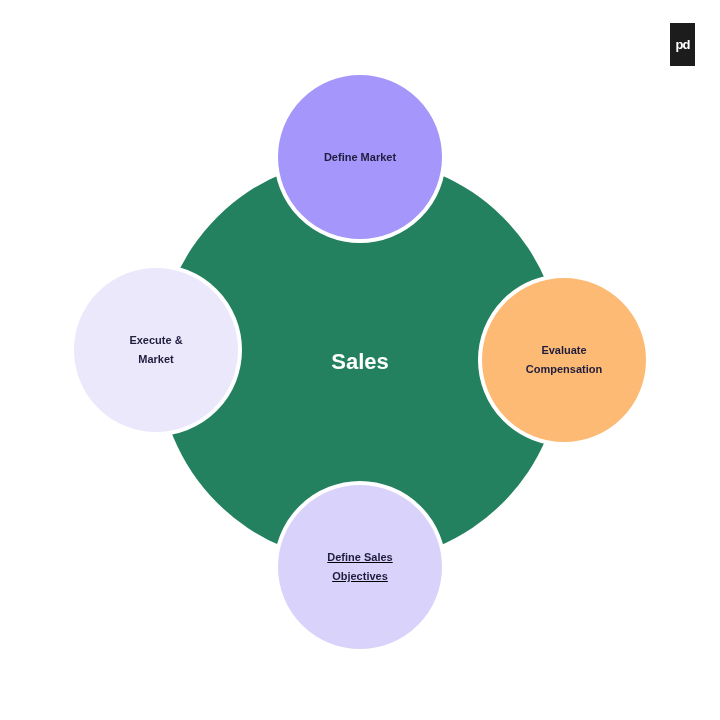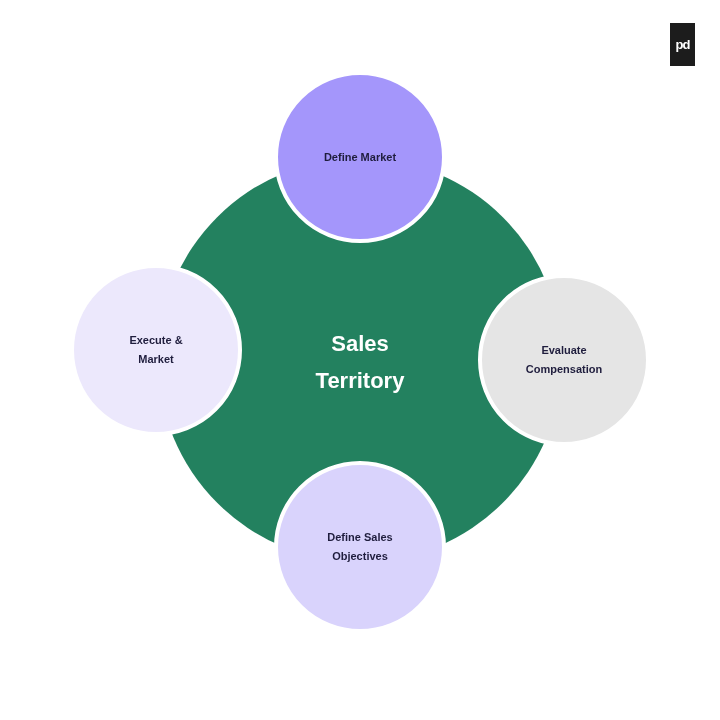--- a/index.html
+++ b/index.html
@@ -11,42 +11,41 @@
   .hub { position: absolute; left: 158px; top: 158px; width: 404px; height: 404px; border-radius: 50%;
          background: #23815f; display: flex; align-items: center; justify-content: center; }
   .hub-title { color: #ffffff; font-weight: bold; font-size: 22px; line-height: 37px; text-align: center;
                margin-top: 3px; }
   .node { position: absolute; width: 164px; height: 164px; border-radius: 50%; border: 4px solid #ffffff;
           box-sizing: content-box; display: flex; align-items: center; justify-content: center; }
   .node-label { color: #1f1d3d; font-weight: bold; font-size: 11px; line-height: 19px; text-align: center;
                 width: 140px; }
   #node-top { left: 274px; top: 71px; }
   #node-right { left: 478px; top: 274px; }
-  #node-bottom { left: 274px; top: 461px; }
+  #node-bottom { left: 274px; top: 481px; text-decoration: underline; }
   #node-left { left: 70px; top: 264px; }
 </style>
 </head>
 <body>
 
 <div class="logo">pd</div>
 
 <div class="hub" style="background: rgb(35, 129, 95);">
   <div class="hub-title">
     <div>Sales</div>
-    <div>Territory</div>
   </div>
 </div>
 
 <div class="node" id="node-top" style="background: rgb(164, 150, 251);">
   <div class="node-label" style="color: rgb(31, 29, 61);">
     <div>Define Market</div>
   </div>
 </div>
 
-<div class="node" id="node-right" style="background: #e5e5e5; justify-content: center;">
+<div class="node" id="node-right" style="background: #fdba74; justify-content: center;">
   <div class="node-label" style="color: rgb(31, 29, 61);">
     <div>Evaluate</div>
     <div>Compensation</div>
   </div>
 </div>
 
 <div class="node" id="node-bottom" style="background: rgb(217, 211, 252);">
   <div class="node-label" style="color: rgb(31, 29, 61);">
     <div>Define Sales</div>
     <div>Objectives</div>

